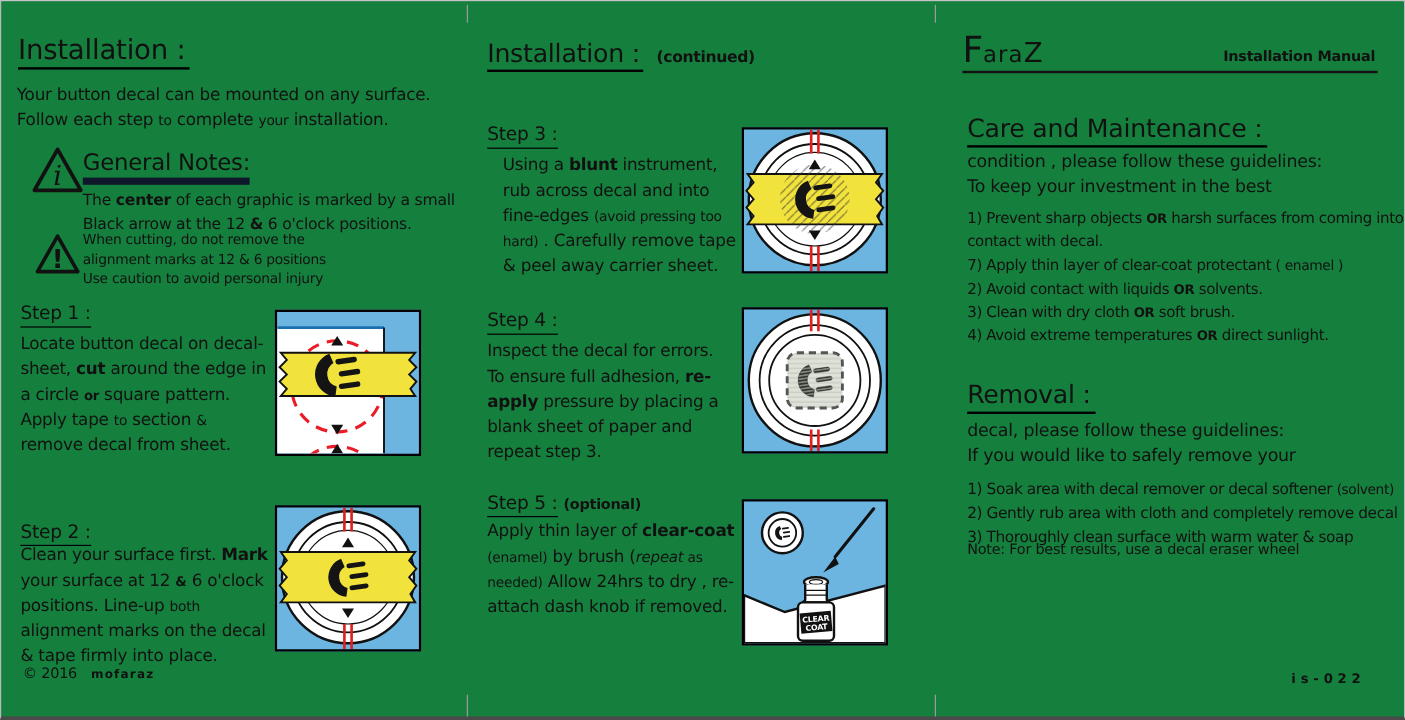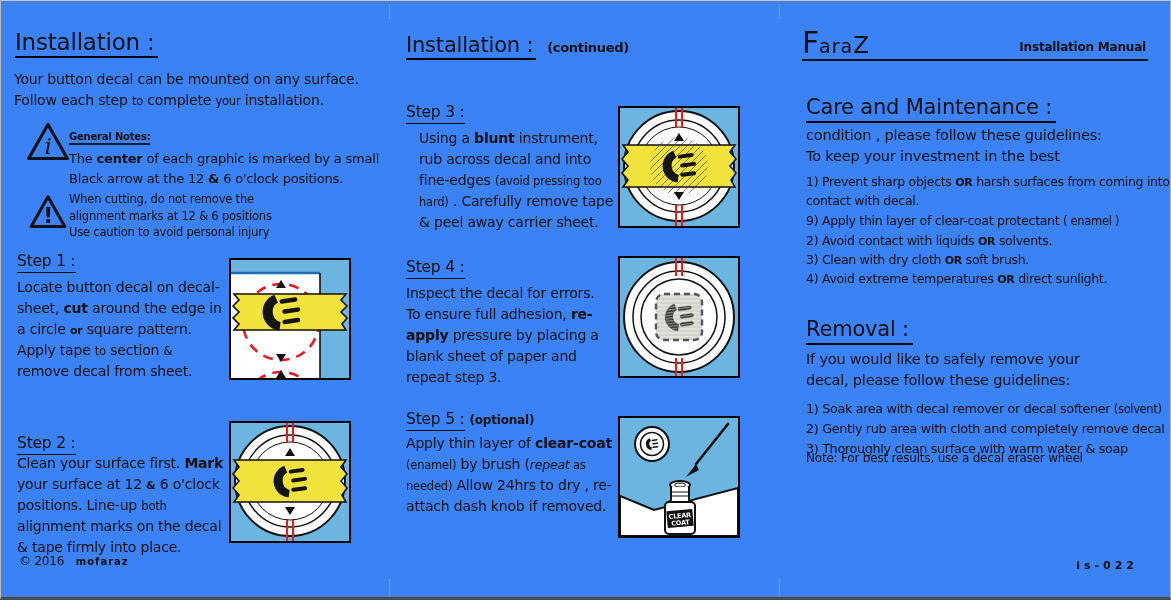--- a/index.html
+++ b/index.html
@@ -1,36 +1,36 @@
 <!DOCTYPE html>
 <html><head>
 <meta charset="utf-8">
 <style>
   html,body{margin:0;padding:0;background:#fff;}
   #page{
-    position:relative;width:1171px;height:600px;background:#3b82f6;
+    position:relative;width:1171px;height:600px;background:#15803d;
     font-family:"DejaVu Sans","Liberation Sans",sans-serif;color:#111;
     border-left:1px solid #b9b9b9;border-top:1px solid #c4c4c4;border-right:1px solid #b9b9b9;
     border-bottom:3px solid #4a4a4a;box-sizing:border-box;overflow:hidden;
     letter-spacing:-0.2px;
   }
   .abs{position:absolute;}
   .fold{position:absolute;width:1px;background:#9a9a9a;}
   .h1{font-size:23px;border-bottom:2px solid #000;display:inline-block;padding:0 3px 1px 0;white-space:nowrap;}
   .h1-suffix{font-size:13px;font-weight:bold;letter-spacing:-0.3px;text-align:right;}
   .h2{font-size:21px;border-bottom:2px solid #000;display:inline-block;padding:0 4px 2px 0;white-space:nowrap;}
   .step-h{font-size:15.5px;border-bottom:1.5px solid #000;display:inline-block;padding-bottom:2px;white-space:nowrap;}
   .step-h-suffix{font-size:12px;font-weight:bold;}
   .body{font-size:14px;line-height:1.5;color:#111;}
   .rt-b{font-weight:bold;}
   .rt-sm{font-size:11.5px;}
   .rt-bsm{font-size:11px;font-weight:bold;}
   .rt-i{font-style:italic;font-size:12.5px;}
   .nowrap{white-space:nowrap;}
-  .notes-title{font-size:10px;font-weight:bold;border-bottom:2px solid #0f172a;display:inline-block;padding-bottom:1px;}
+  .notes-title{font-size:19px;font-weight:normal;border-bottom:6px solid #0f172a;display:inline-block;padding-bottom:1px;}
   .notes-text{font-size:13px;line-height:1.55;white-space:nowrap;}
   .warn-text{font-size:11.5px;line-height:1.45;white-space:nowrap;}
   .illus{position:absolute;width:118px;height:118px;border:2px solid #000;background:#6cb5e1;}
   .illus svg{display:block;}
   .logo{white-space:nowrap;}
   .logo .lf{font-size:30px;line-height:1;}
   .logo .lm{font-size:19px;letter-spacing:1px;}
   .logo .lz{font-size:23px;}
   .manual-label{font-size:12px;font-weight:bold;letter-spacing:-0.2px;}
   .rule{position:absolute;height:2px;background:#111;}
@@ -272,32 +272,32 @@
 
     <div class="abs" style="left:26px;top:94px;">
       <span class="h2">Care and Maintenance :</span>
     </div>
     <div class="abs care-intro" style="left:26px;top:124px;">
       <div>condition , please follow these guidelines:</div>
       <div>To keep your investment in the best</div>
     </div>
     <div class="abs care-list" style="left:26px;top:171px;">
       <div><span>1) Prevent sharp objects </span><span class="rt-bsm">OR</span><span> harsh surfaces from coming into contact with decal.</span></div>
-      <div><span>9) Apply thin layer of clear-coat protectant </span><span class="rt-sm">( enamel )</span></div>
+      <div><span>7) Apply thin layer of clear-coat protectant </span><span class="rt-sm">( enamel )</span></div>
       <div><span>2) Avoid contact with liquids </span><span class="rt-bsm">OR</span><span> solvents.</span></div>
       <div><span>3) Clean with dry cloth </span><span class="rt-bsm">OR</span><span> soft brush.</span></div>
       <div><span>4) Avoid extreme temperatures </span><span class="rt-bsm">OR</span><span> direct sunlight.</span></div>
     </div>
 
     <div class="abs" style="left:26px;top:316px;">
       <span class="h2">Removal :</span>
     </div>
     <div class="abs rem-intro" style="left:26px;top:348px;">
+      <div>decal, please follow these guidelines:</div>
       <div>If you would like to safely remove your</div>
-      <div>decal, please follow these guidelines:</div>
     </div>
     <div class="abs rem-list" style="left:26px;top:398px;">
       <div><span>1) Soak area with decal remover or decal softener </span><span class="rt-sm">(solvent)</span></div>
       <div><span>2) Gently rub area with cloth and completely remove decal</span></div>
       <div><span>3) Thoroughly clean surface with warm water  &amp; soap</span></div>
     </div>
     <div class="abs note-line" style="left:26px;top:450px;">Note: For best results, use a decal eraser wheel</div>
 
     <div class="abs doccode" style="right:34px;top:558px;">is-022</div>
   </div>

